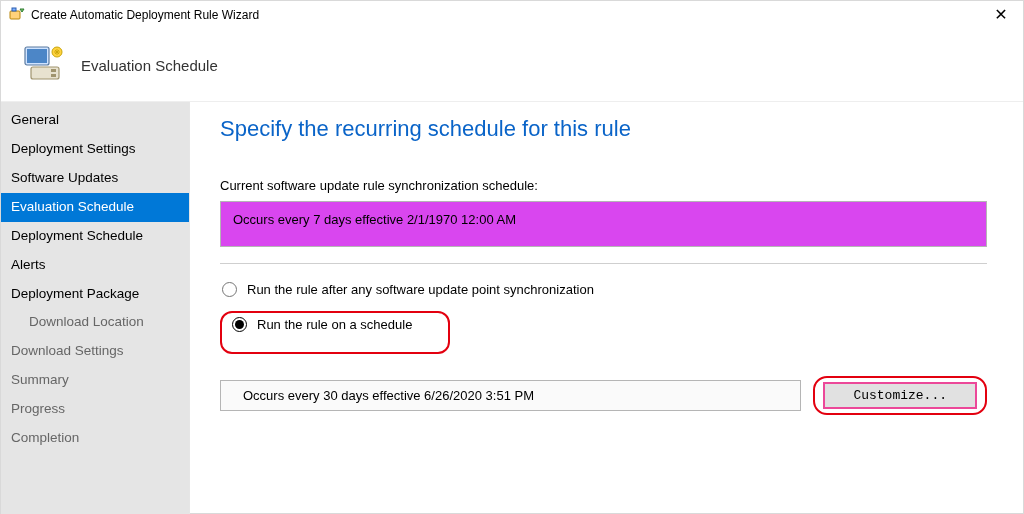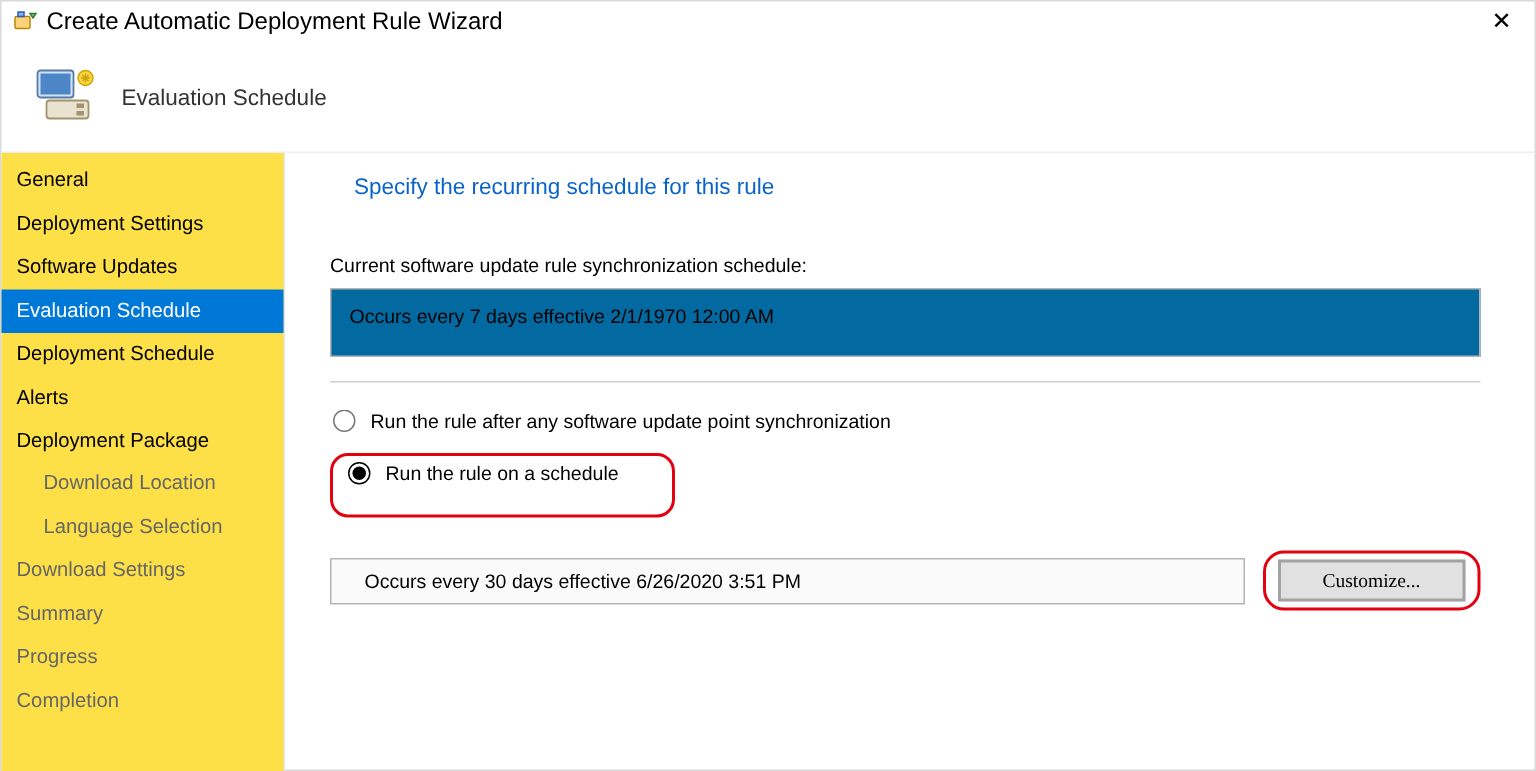--- a/index.html
+++ b/index.html
@@ -30,21 +30,21 @@
   .title-icon {
     width: 16px;
     height: 16px;
     margin-right: 6px;
     display: inline-flex;
     align-items: center;
     justify-content: center;
   }
   .title-text {
     flex: 1;
-    font-size: 16px;
+    font-size: 12px;
   }
   .close-x {
     font-size: 16px;
     width: 28px;
     text-align: center;
     line-height: 24px;
     cursor: default;
   }
   
   .banner {
@@ -66,21 +66,21 @@
   
   .body {
     display: flex;
     height: calc(100% - 28px - 72px);
   }
   
   .sidebar {
     width: 188px;
     border-right: 1px solid #e6e6e6;
     padding-top: 4px;
-    background: #fde047;
+    background: #e5e5e5;
   }
   .nav-item {
     padding: 4px 10px;
     font-size: 13.5px;
     line-height: 1.55;
     cursor: default;
     white-space: nowrap;
     overflow: hidden;
     text-overflow: ellipsis;
   }
@@ -96,30 +96,29 @@
     color: #fff;
   }
   
   .content {
     flex: 1;
     padding: 14px 36px 0 30px;
     box-sizing: border-box;
   }
   .content-heading {
     color: #0a64c8;
-    font-size: 15px;
+    font-size: 22px;
     margin-bottom: 36px;
-    margin-left: 16px;
   }
   .label {
     margin-bottom: 8px;
   }
   .sync-box {
     border: 1px solid #b5b5b5;
-    background: #0369a1;
+    background: #d946ef;
     padding: 10px 12px;
     height: 46px;
     box-sizing: border-box;
     margin-bottom: 16px;
   }
   .separator {
     border-top: 1px solid #cfcfcf;
     margin-bottom: 18px;
   }
   .radio-row {
@@ -152,25 +151,25 @@
     flex: 1;
     font-size: 13px;
   }
   .customize-wrap {
     border: 2.5px solid #e3000f;
     border-radius: 14px;
     padding: 4px 8px;
     display: inline-flex;
   }
   button.customize {
-    font-family: Liberation Serif, serif;
+    font-family: Liberation Mono, monospace;
     font-size: 13px;
     padding: 4px 28px;
     background: #e1e1e1;
-    border: 2px solid #a3a3a3;
+    border: 2px solid #ec4899;
     cursor: default;
   }
 </style>
 </head>
 <body>
 
 <div class="window">
 
   <div class="titlebar">
     <span class="title-icon">
@@ -203,21 +202,20 @@
 
     <div class="sidebar" id="sidebar">
         <div class="nav-item"><span>General</span></div>
         <div class="nav-item"><span>Deployment Settings</span></div>
         <div class="nav-item"><span>Software Updates</span></div>
         <div class="nav-item selected"><span>Evaluation Schedule</span></div>
         <div class="nav-item"><span>Deployment Schedule</span></div>
         <div class="nav-item"><span>Alerts</span></div>
         <div class="nav-item"><span>Deployment Package</span></div>
         <div class="nav-item sub muted"><span>Download Location</span></div>
-        <div class="nav-item sub muted"><span>Language Selection</span></div>
         <div class="nav-item muted"><span>Download Settings</span></div>
         <div class="nav-item muted"><span>Summary</span></div>
         <div class="nav-item muted"><span>Progress</span></div>
         <div class="nav-item muted"><span>Completion</span></div>
       </div>
 
     <div class="content">
       <div class="content-heading">Specify the recurring schedule for this rule</div>
 
       <div class="label">Current software update rule synchronization schedule:</div>

